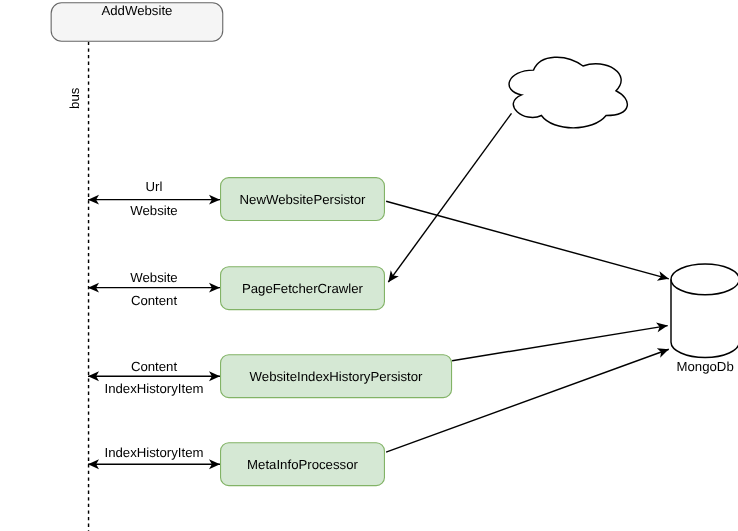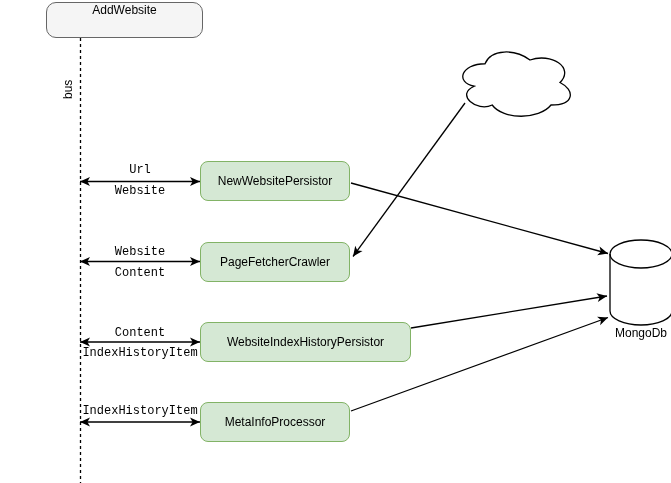--- a/index.html
+++ b/index.html
@@ -45,21 +45,20 @@
   }
   .node-1 { left: 200px; top: 161px; width: 150px; }
   .node-2 { left: 200px; top: 242px; width: 150px; }
   .node-3 { left: 200px; top: 322px; width: 211px; }
   .node-4 { left: 200px; top: 402px; width: 150px; justify-content: center; }
 
   .msg-label {
     position: absolute; left: 80px; width: 120px;
     text-align: center; font-size: 12px; line-height: 14px;
     white-space: nowrap;
-    font-family: Liberation Mono, monospace;
   }
   .m1a { top: 163px; } .m1b { top: 184px; }
   .m2a { top: 245px; } .m2b { top: 266px; }
   .m3a { top: 326px; } .m3b { top: 346px; }
   .m4a { top: 404px; } .m4b { top: 425px; }
 
   .bus-label {
     position: absolute; left: 60px; top: 72px; width: 16px; height: 34px;
     display: flex; align-items: center; justify-content: center;
     writing-mode: vertical-rl; transform: rotate(180deg);

